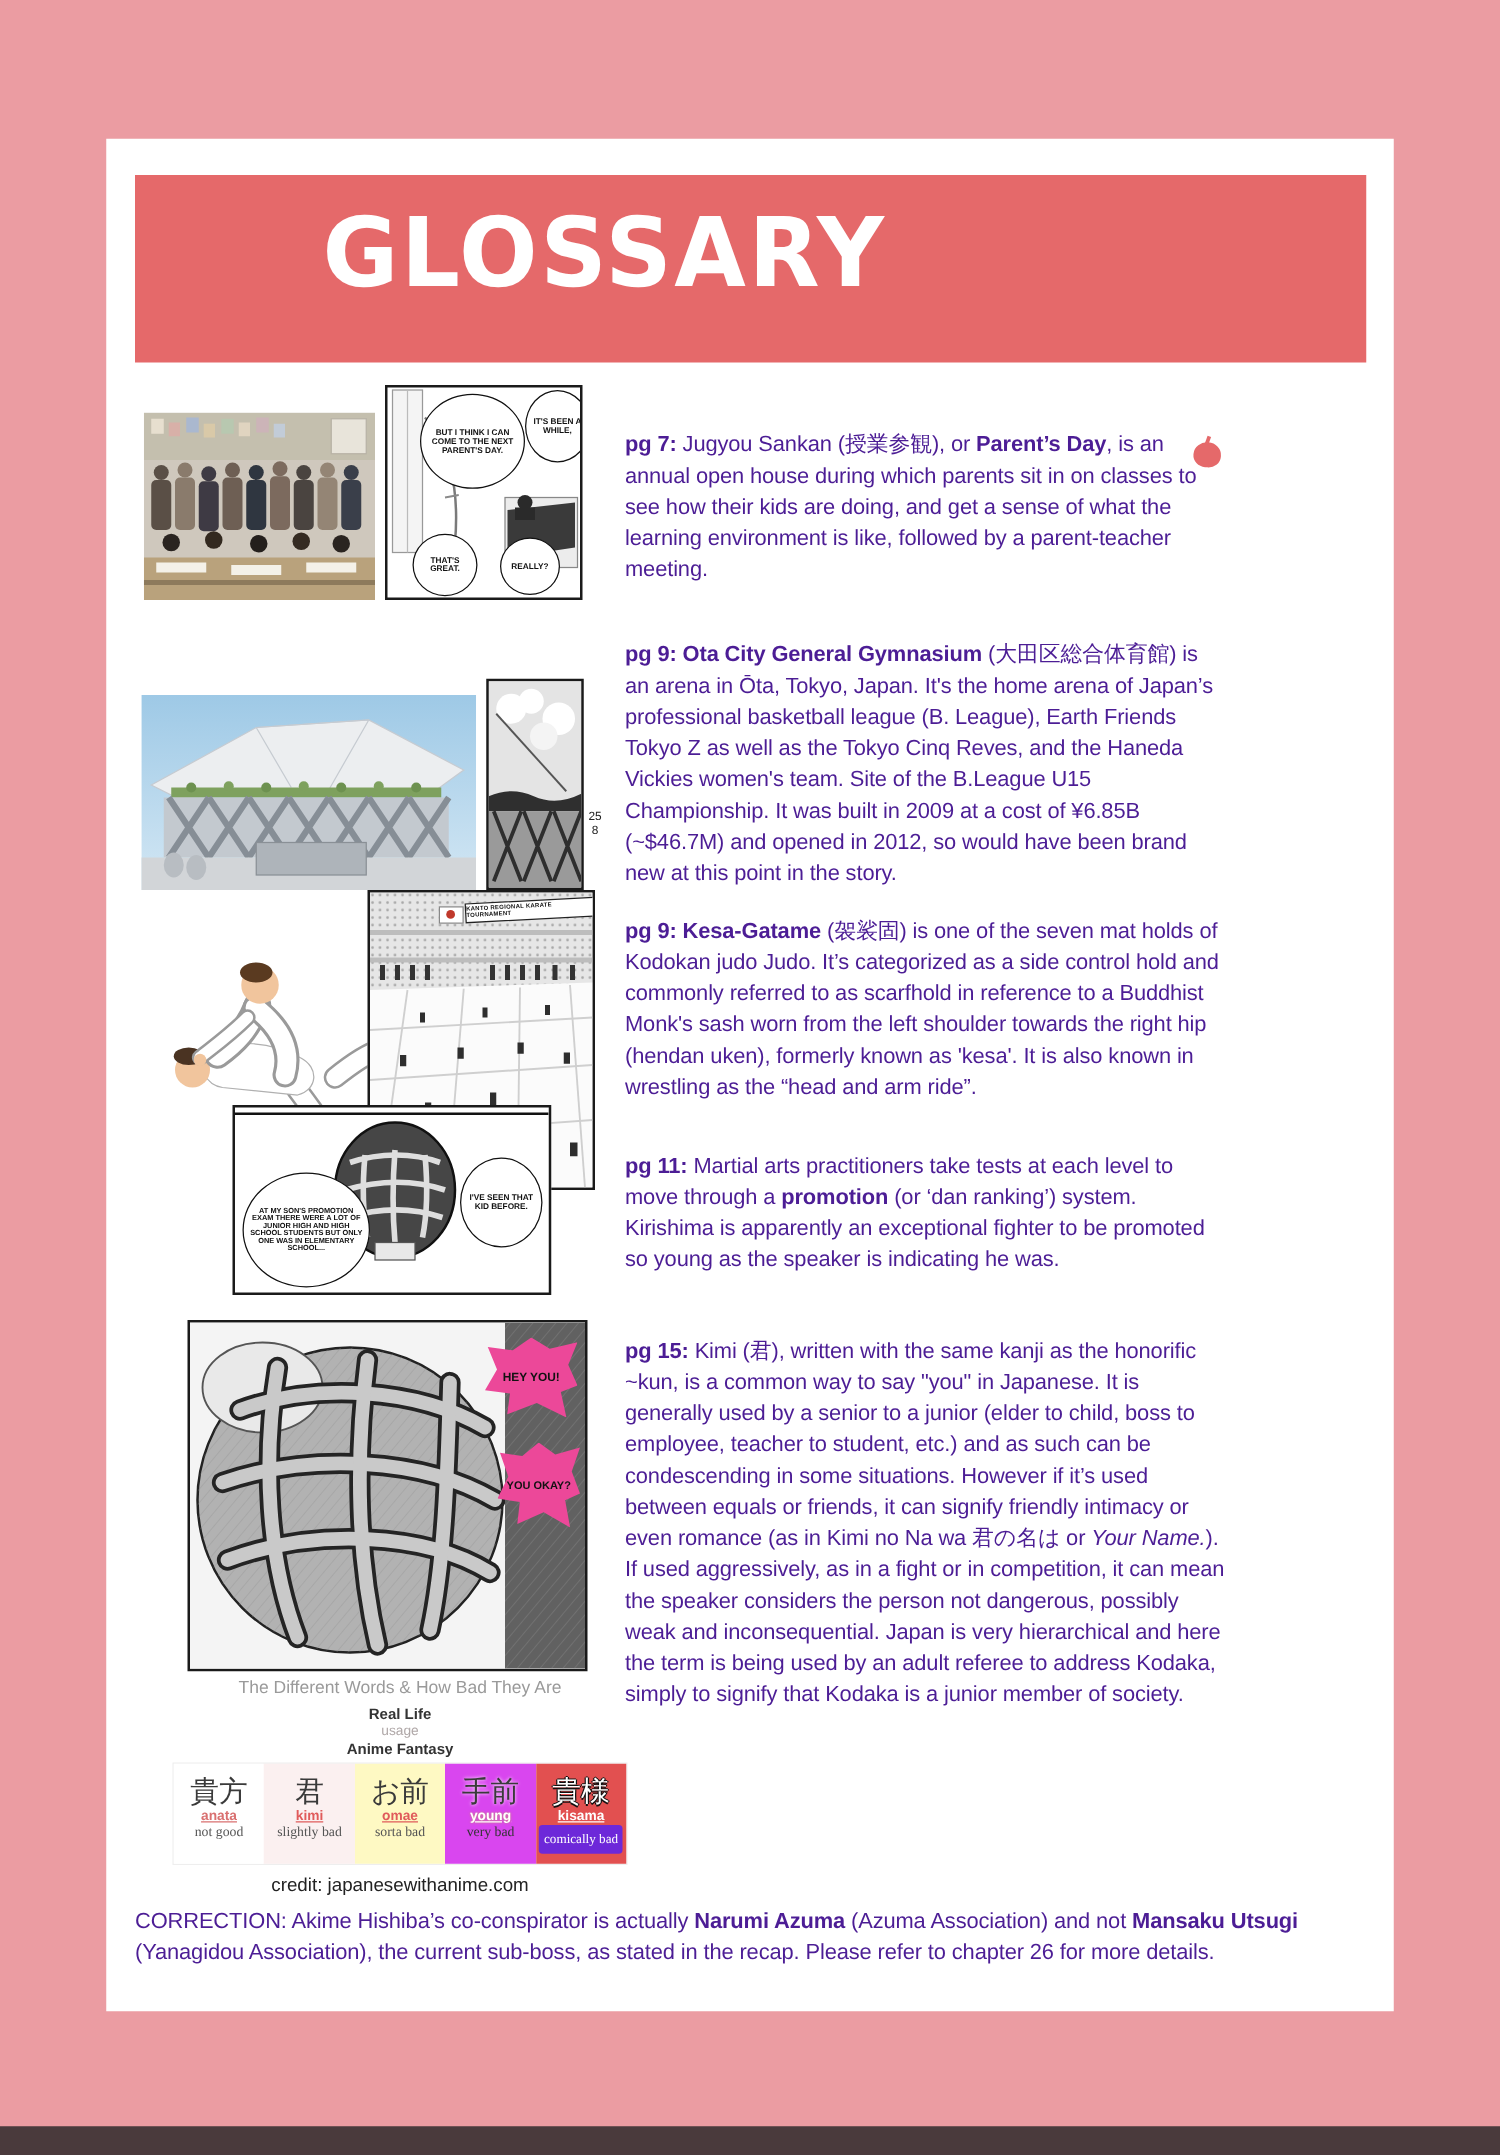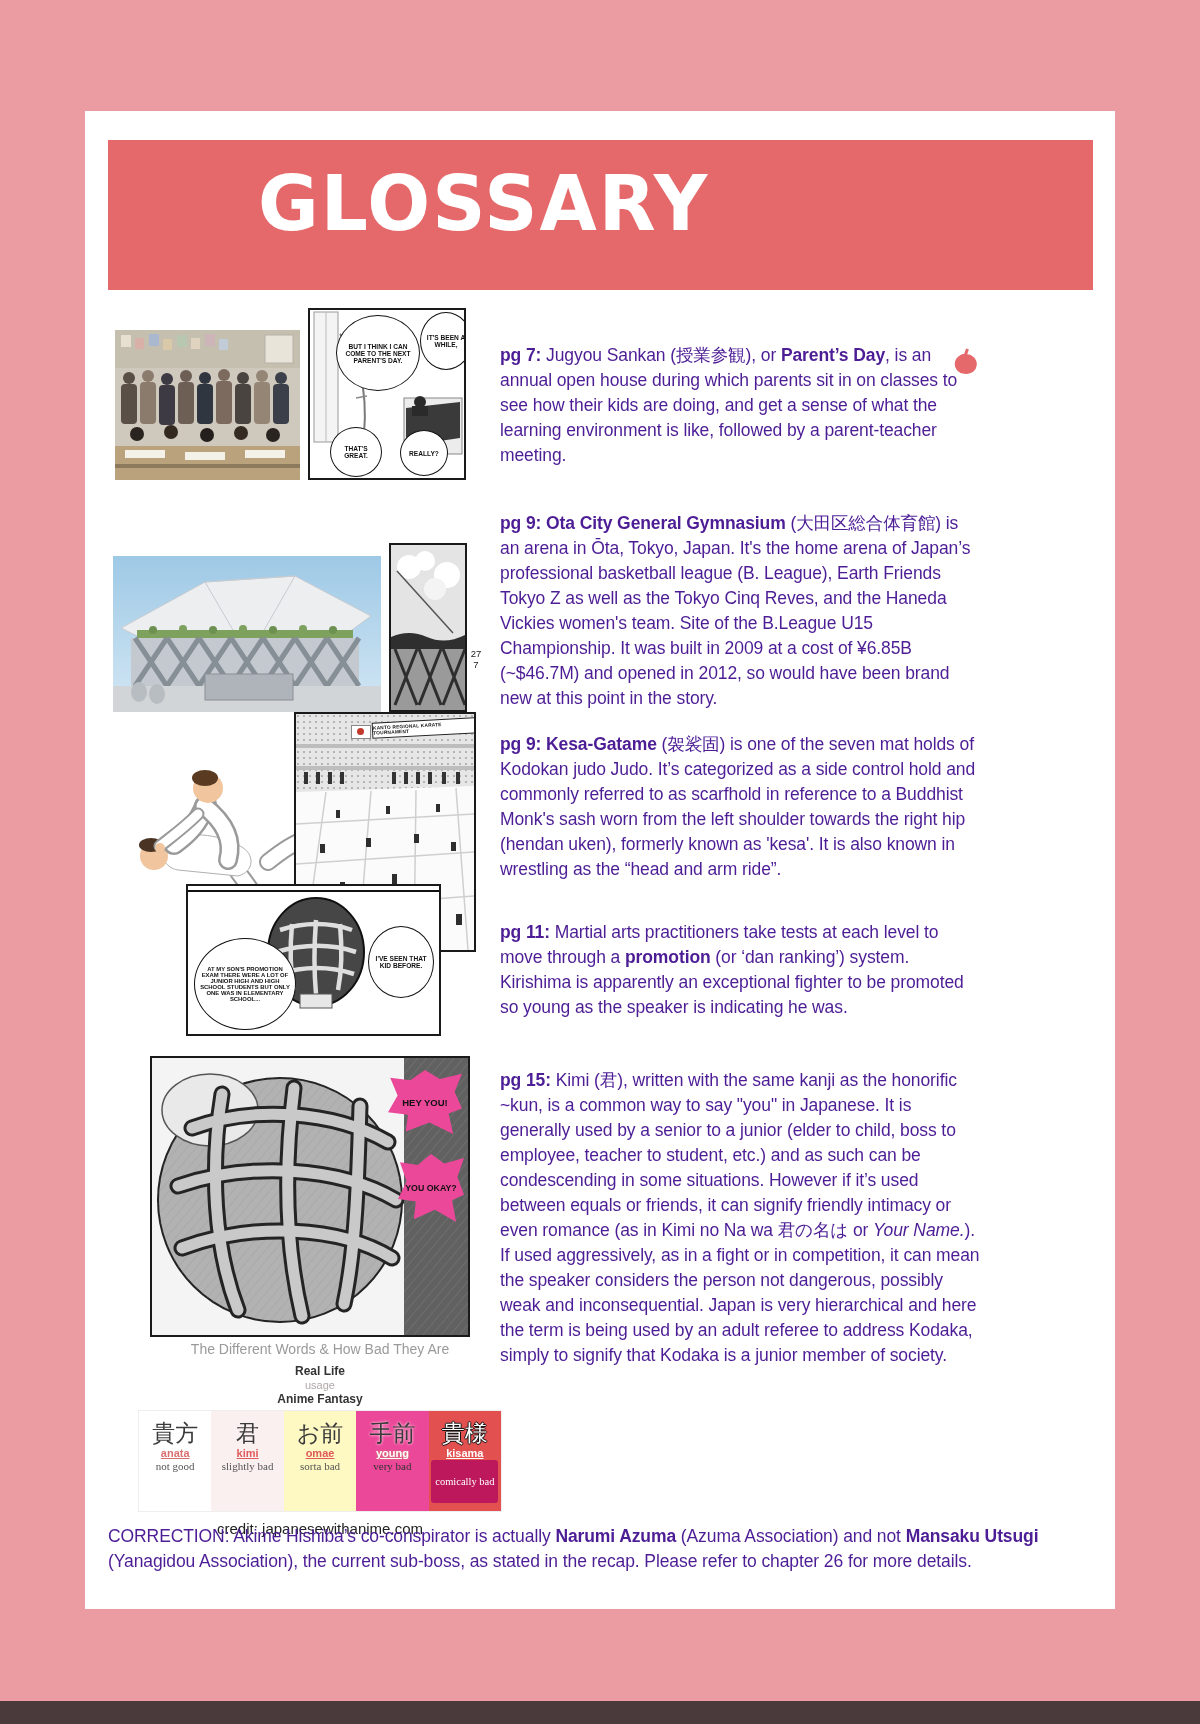--- a/index.html
+++ b/index.html
@@ -43,25 +43,25 @@
   .yc-usage .dash{flex:1;border-top:1px dashed #c9c9c9;margin:0 6px;}
   .yc-usage .mid{color:#b0a8a8;font-size:11px;}
   .yc-cols{display:flex;margin-top:4px;border:1px solid #eee;}
   .yc-col{flex:1;text-align:center;padding:9px 2px 8px 2px;}
   .yc-kanji{font-size:23px;color:#3a3a3a;line-height:26px;}
   .yc-romaji{font-size:11px;font-weight:bold;margin-top:1px;text-decoration:underline;}
   .yc-rating{font-size:11px;color:#555;line-height:13px;margin-top:1px;font-family:Liberation Serif, serif;}
   .yc-col.c1{background:#ffffff;} .yc-col.c1 .yc-romaji{color:#d97070;}
   .yc-col.c2{background:#fbf0f0;} .yc-col.c2 .yc-romaji{color:#e05b5b;}
   .yc-col.c3{background:#fef9c3;} .yc-col.c3 .yc-romaji{color:#e05b5b;}
-  .yc-col.c4{background:#ec4899;} .yc-col.c4 .yc-kanji{text-shadow:0 0 3px #fff;} .yc-col.c4 .yc-romaji{color:#fff;text-shadow:0 0 2px #c96;} .yc-col.c4 .yc-rating{color:#333;}
+  .yc-col.c4{background:#d946ef;} .yc-col.c4 .yc-kanji{text-shadow:0 0 3px #fff;} .yc-col.c4 .yc-romaji{color:#fff;text-shadow:0 0 2px #c96;} .yc-col.c4 .yc-rating{color:#333;}
   .yc-col.c5{background:#e25050;}
   .yc-col.c5 .yc-kanji{color:#fff;text-shadow:-1px 0 #111,1px 0 #111,0 -1px #111,0 1px #111;}
   .yc-col.c5 .yc-romaji{color:#fff;}
-  .yc-col.c5 .yc-rating{display:inline-block;background:#be185d;color:#fff;border-radius:3px;padding:15px 4px;font-size:10.5px;}
+  .yc-col.c5 .yc-rating{display:inline-block;background:#6d28d9;color:#fff;border-radius:3px;padding:5px 4px;font-size:10.5px;}
   .yc-credit{font-size:15px;color:#222;text-align:center;margin-top:8px;}
 </style>
 </head>
 <body>
 
 <div id="screen">
   <div class="page"></div>
 
   <div class="banner">
     <div class="logo">
@@ -210,21 +210,21 @@
       <line x1="6" y1="26" x2="62" y2="88" stroke="#555" stroke-width="1.5"></line>
       <path d="M0,92 Q18,84 36,92 T74,90 L74,104 L0,104 Z" fill="#2f2f2f"></path>
       <rect x="0" y="104" width="74" height="61" fill="#9a9a9a"></rect>
       <g stroke="#2e2e2e" stroke-width="3">
         <path d="M4,104 L26,160 M26,104 L4,160"></path>
         <path d="M28,104 L50,160 M50,104 L28,160"></path>
         <path d="M52,104 L74,160 M74,104 L52,160"></path>
       </g>
     </svg>
   </div>
-  <div class="pagenum">277</div>
+  <div class="pagenum">258</div>
 
   <div class="gtext" style="left:500px;top:511px;width:478px;"><span style="font-weight: bold;">pg 9: Ota City General Gymnasium</span><span> (大田区総合体育館) is an arena in Ōta, Tokyo, Japan. It's the home arena of Japan’s professional basketball league (B. League), Earth Friends Tokyo Z as well as the Tokyo Cinq Reves, and the Haneda Vickies women's team. Site of the B.League U15 Championship. It was built in 2009 at a cost of ¥6.85B (~$46.7M) and opened in 2012, so would have been brand new at this point in the story.</span></div>
 
   <div class="photo" style="left:118px;top:742px;width:192px;height:208px;">
     <svg width="192" height="208" viewBox="0 0 192 208">
 
       <path d="M150,120 C165,108 178,100 186,98" stroke="#9a9a9a" stroke-width="18" fill="none" stroke-linecap="round"></path>
       <path d="M150,120 C165,108 178,100 186,98" stroke="#ffffff" stroke-width="14" fill="none" stroke-linecap="round"></path>
       <path d="M120,130 C135,150 148,168 156,186" stroke="#9a9a9a" stroke-width="18" fill="none" stroke-linecap="round"></path>
       <path d="M120,130 C135,150 148,168 156,186" stroke="#ffffff" stroke-width="14" fill="none" stroke-linecap="round"></path>

